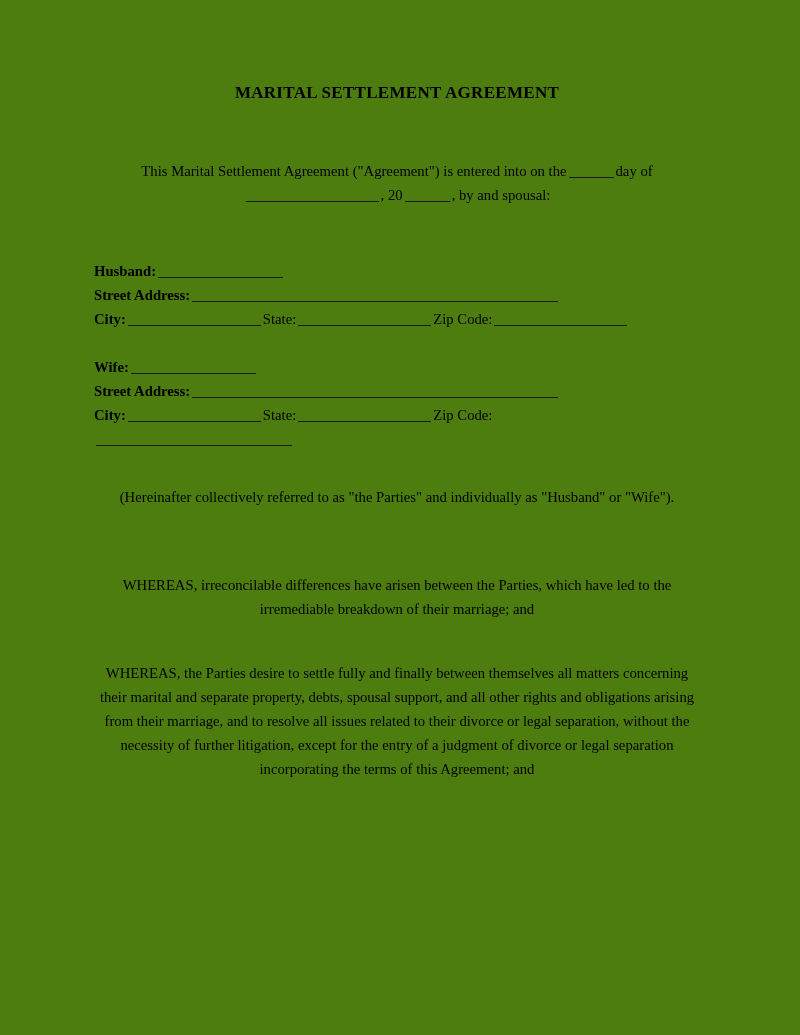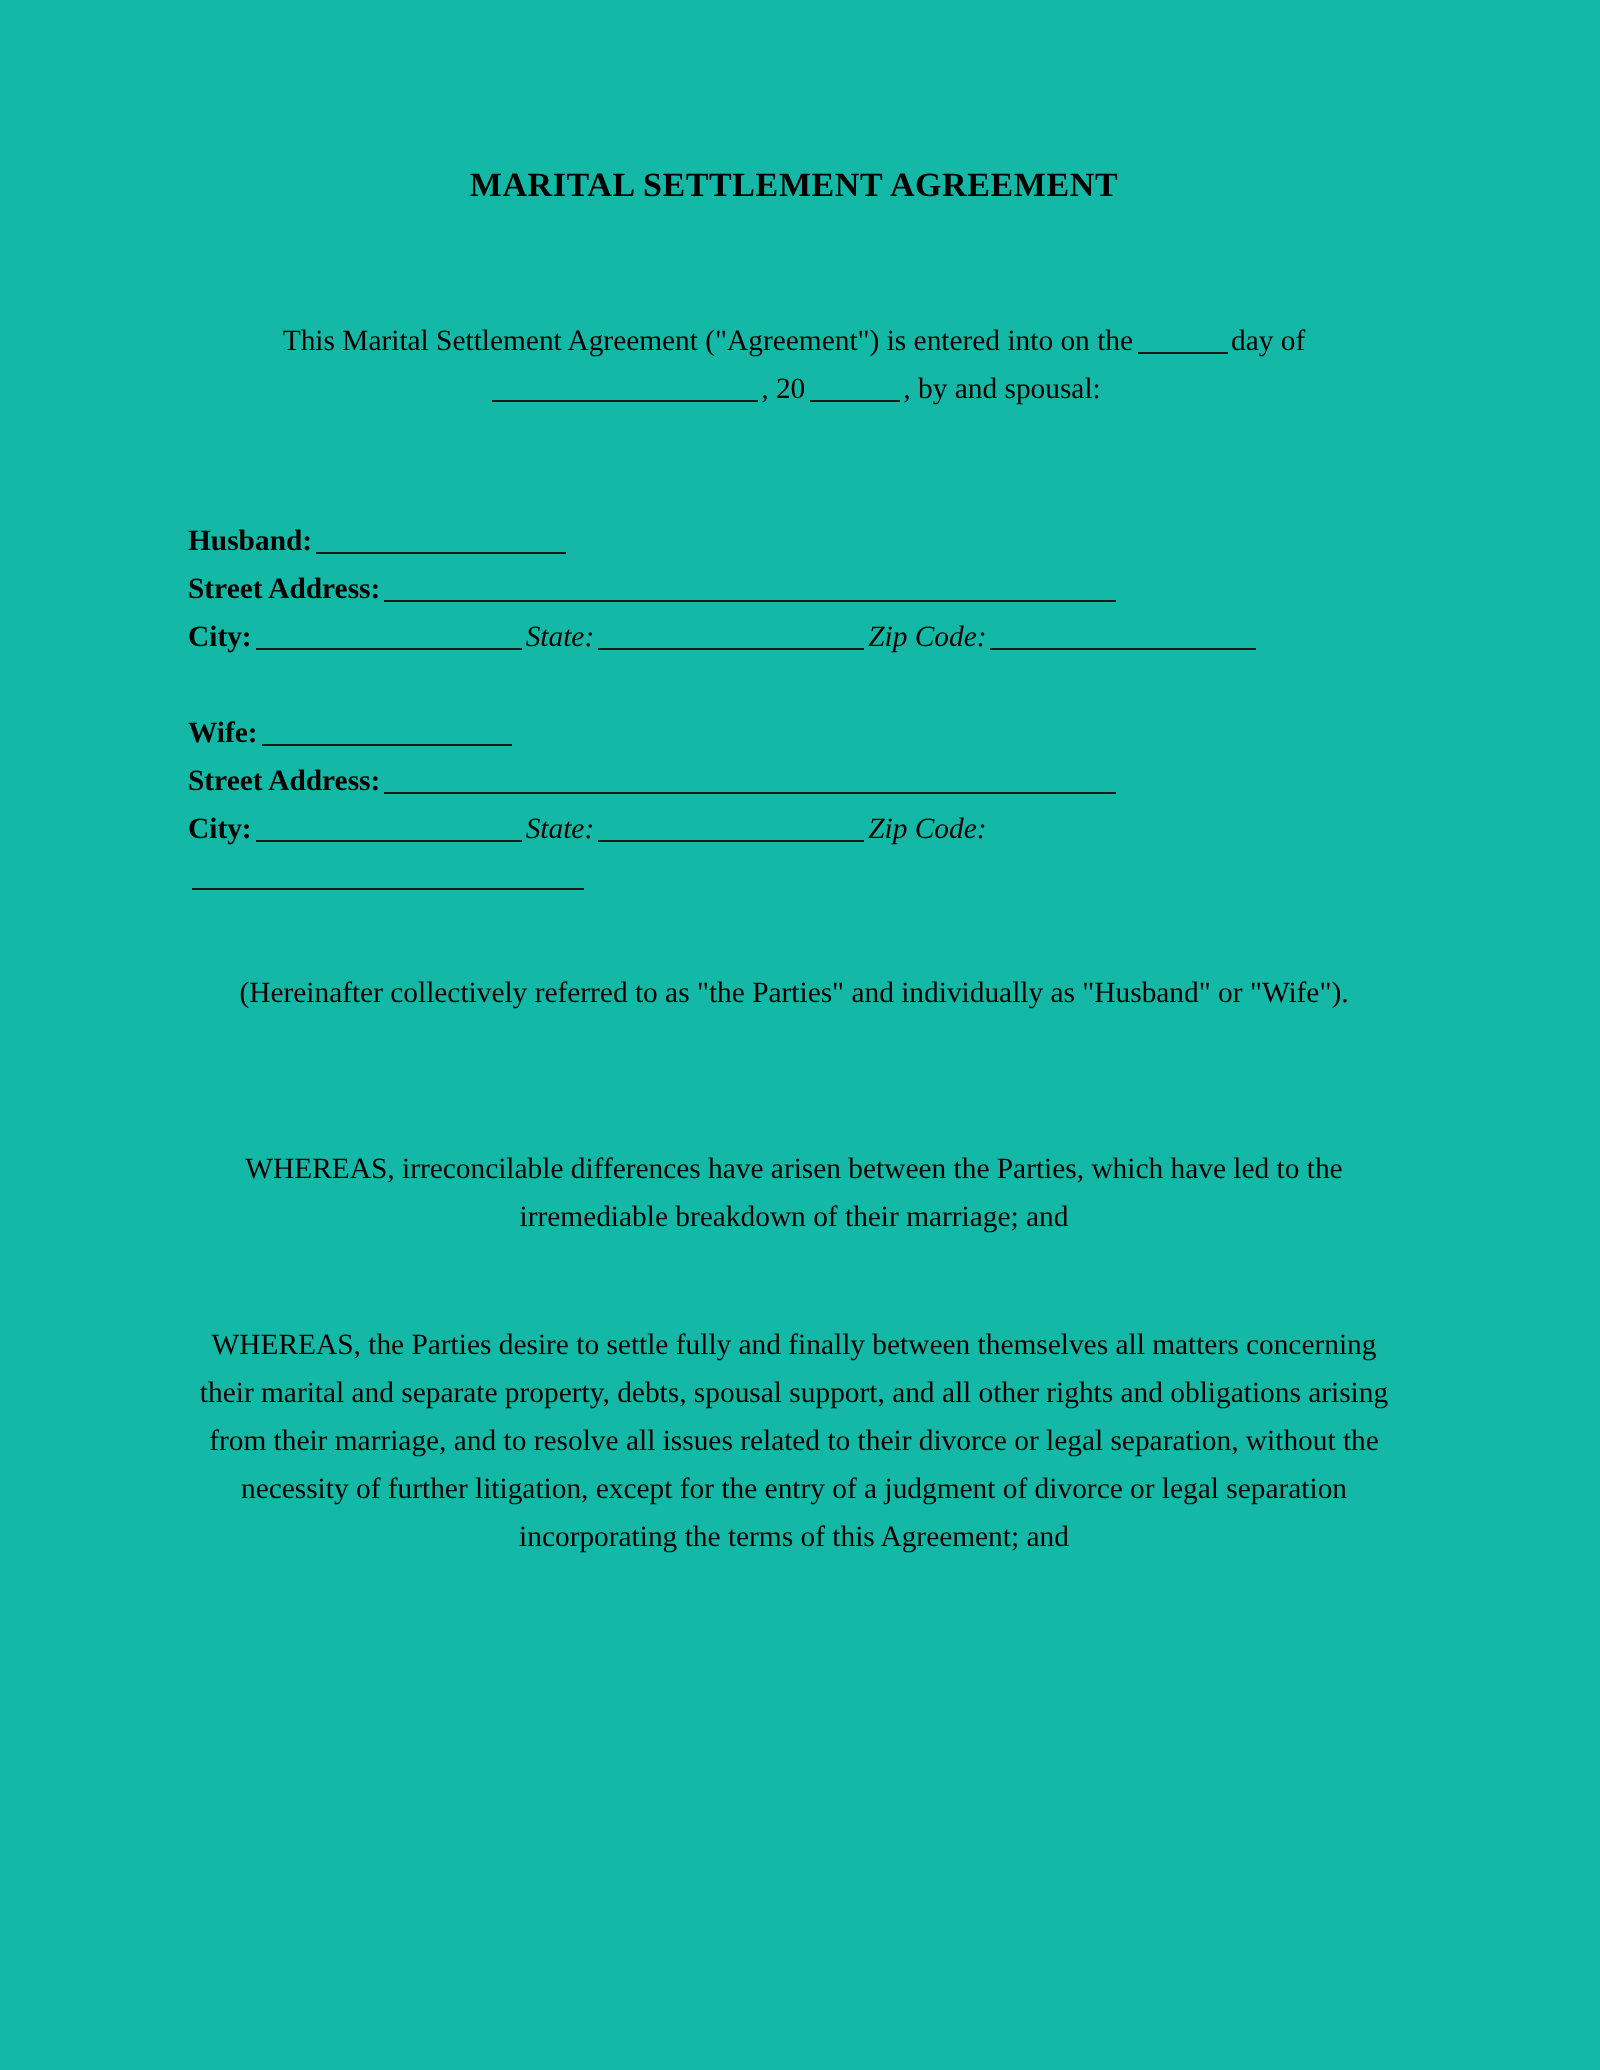--- a/index.html
+++ b/index.html
@@ -10,21 +10,21 @@
   }
   body {
     font-family: "Liberation Serif", "DejaVu Serif", serif;
     color: #000000;
   }
   .page {
     position: relative;
     width: 800px;
     height: 1035px;
     margin: 0 auto;
-    background: #14b8a6;
+    background: #4d7c0f;
     overflow: hidden;
     box-sizing: border-box;
   }
   .content {
     position: absolute;
     left: 94px;
     top: 0;
     width: 606px;
   }
   .doc-title {
@@ -48,21 +48,21 @@
     line-height: 24px;
     margin: 0;
   }
   .field-line {
     font-size: 14.7px;
     line-height: 24px;
     margin: 0;
     white-space: normal;
   }
   .lbl-bold { font-weight: bold; }
-  .lbl-reg  { font-weight: normal; font-style: italic; }
+  .lbl-reg  { font-weight: normal; }
 
   
   .blank {
     display: inline-block;
     border-bottom: 1.6px solid #1a1a1a;
     vertical-align: -2px;
     height: 11px;
     margin: 0 2px;
   }
   .b-xs   { width: 45px; }

